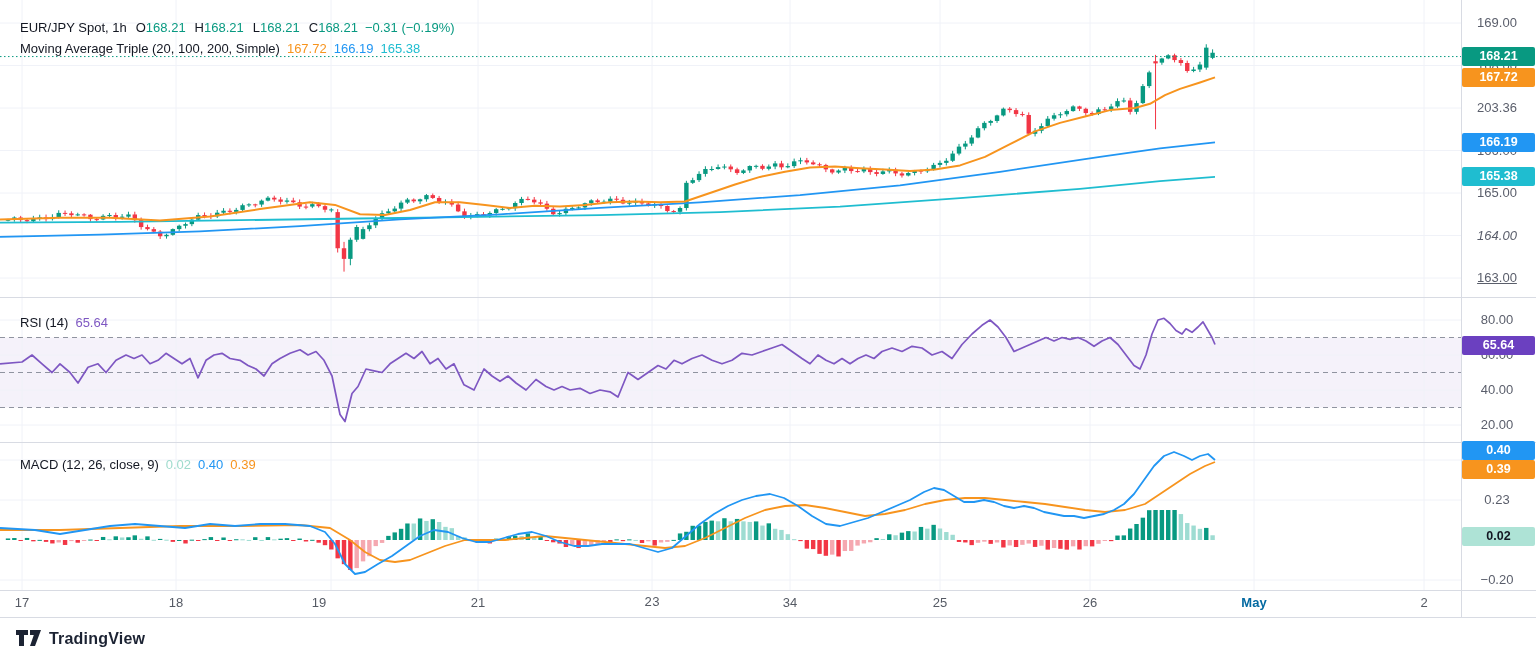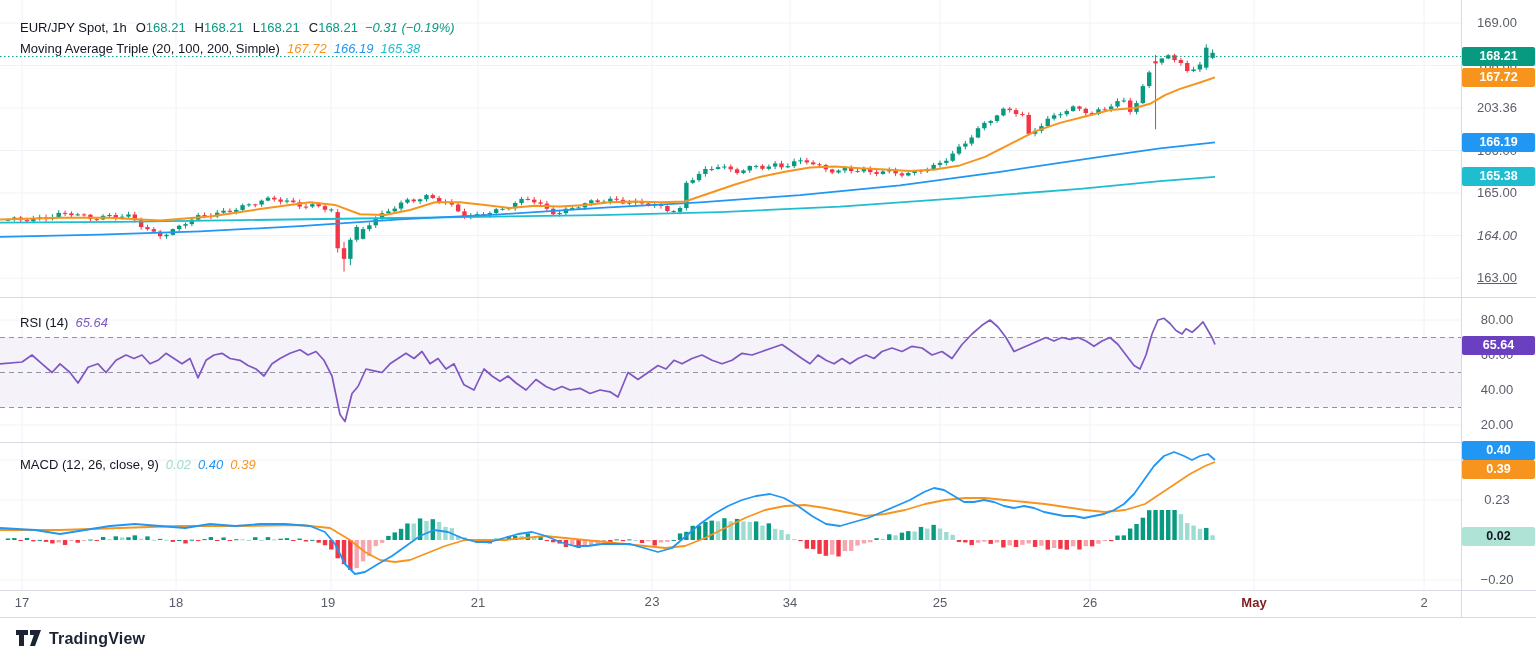--- a/index.html
+++ b/index.html
@@ -1,28 +1,28 @@
 <!DOCTYPE html>
 <html><head>
 <meta charset="utf-8">
 <style>
   html,body{margin:0;padding:0;background:#fff;}
   #chart-root{position:relative;width:1536px;height:659px;background:#fff;
     font-family:"Liberation Sans","DejaVu Sans",sans-serif;overflow:hidden;}
   #plot{position:absolute;left:0;top:0;}
   .legend{position:absolute;font-size:13px;color:#131722;white-space:nowrap;z-index:5;}
-  .legend .val{font-weight:400;margin-left:7px;font-style:italic;}
+  .legend .val{font-weight:400;margin-left:7px;}
   .legend .k{color:#131722;margin-left:9px;}
   .legend .gv{color:#089981;}
   .axis-tick{position:absolute;left:1462px;width:70px;height:16px;line-height:16px;
     font-size:13px;color:#5a5e6b;text-align:center;z-index:1;}
   .badge{position:absolute;left:1462px;width:73px;height:19px;line-height:19px;
     font-size:12.5px;font-weight:700;color:#fff;text-align:center;border-radius:2px;z-index:3;}
   .xlabel{position:absolute;top:595px;transform:translateX(-50%);font-size:13px;color:#555a64;z-index:2;}
-  .xlabel.bold{font-weight:700;color:#7f1d1d;}
+  .xlabel.bold{font-weight:700;color:#0369a1;}
   #footer{position:absolute;left:0;top:618px;width:1536px;height:41px;background:#fff;
     display:flex;align-items:center;padding-left:16px;box-sizing:border-box;}
   #brand-text{font-size:16px;font-weight:600;color:#1c2333;margin-left:7px;letter-spacing:.2px;}
 </style>
 </head>
 <body>
 <div id="chart-root">
 
   <svg id="plot" width="1536" height="618">
       <g>
@@ -691,21 +691,21 @@
       <div class="badge" style="top: 132.925px; background: rgb(33, 150, 243);">166.19</div>
       <div class="badge" style="top: 167.35px; background: rgb(31, 189, 208);">165.38</div>
       <div class="badge" style="top: 335.63px; background: rgb(107, 64, 192);">65.64</div>
       <div class="badge" style="top: 440.5px; background: rgb(33, 150, 243); color: rgb(255, 255, 255);">0.40</div>
       <div class="badge" style="top: 459.5px; background: rgb(247, 148, 30); color: rgb(255, 255, 255);">0.39</div>
       <div class="badge" style="top: 526.5px; background: rgb(174, 227, 214); color: rgb(19, 23, 34);">0.02</div>
     </div>
   <div id="time-axis">
       <div class="xlabel" style="left: 22px;">17</div>
       <div class="xlabel" style="left: 176px;">18</div>
-      <div class="xlabel" style="left: 328px; text-align: center;">19</div>
+      <div class="xlabel" style="left: 319px; text-align: center;">19</div>
       <div class="xlabel" style="left: 478px;">21</div>
       <div class="xlabel" style="left: 652px; font-family: Liberation Mono, monospace;">23</div>
       <div class="xlabel" style="left: 790px;">34</div>
       <div class="xlabel" style="left: 940px;">25</div>
       <div class="xlabel" style="left: 1090px;">26</div>
       <div class="xlabel bold" style="left: 1254px;">May</div>
       <div class="xlabel" style="left: 1424px;">2</div>
     </div>
 
   <div id="footer">

